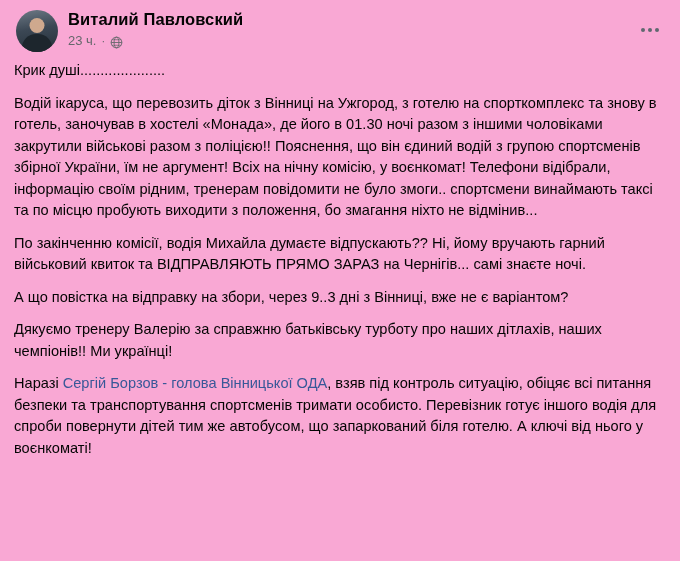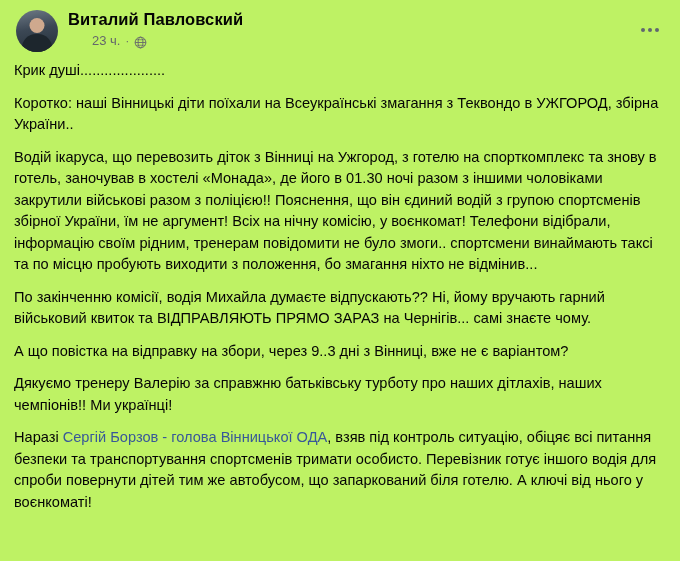--- a/index.html
+++ b/index.html
@@ -11,21 +11,21 @@
     width: 680px;
     height: 561px;
     background: #ffffff;
     font-family: "Liberation Sans", sans-serif;
     color: #050505;
     overflow: hidden;
   }
   .post {
     width: 680px;
     height: 561px;
-    background: #bef264;
+    background: #f9a8d4;
     padding: 0;
     position: relative;
   }
   .post-header {
     display: flex;
     align-items: flex-start;
     padding: 8px 12px 4px 16px;
     position: relative;
   }
   .avatar {
@@ -73,21 +73,20 @@
     font-weight: bold;
     color: #050505;
     line-height: 21px;
     letter-spacing: 0.1px;
   }
   .meta-row {
     display: flex;
     align-items: center;
     gap: 5px;
     margin-top: 3px;
-    margin-left: 24px;
   }
   .timestamp {
     font-size: 13px;
     color: #65676b;
     line-height: 16px;
   }
   .meta-dot {
     font-size: 11px;
     color: #65676b;
     line-height: 13px;
@@ -159,22 +158,21 @@
     </div>
     <div class="menu-button">
       <span></span>
         <span></span>
         <span></span>
     </div>
   </div>
 
   <div class="post-body">
     <p>Крик душі.....................</p>
-    <p>Коротко: наші Вінницькі діти поїхали на Всеукраїнські змагання з Теквондо в УЖГОРОД, збірна України..</p>
     <p>Водій ікаруса, що перевозить діток з Вінниці на Ужгород, з готелю на спорткомплекс та знову в готель, заночував в хостелі «Монада», де його в 01.30 ночі разом з іншими чоловіками закрутили військові разом з поліцією!! Пояснення, що він єдиний водій з групою спортсменів збірної України, їм не аргумент! Всіх на нічну комісію, у воєнкомат! Телефони відібрали, інформацію своїм рідним, тренерам повідомити не було змоги.. спортсмени винаймають таксі та по місцю пробують виходити з положення, бо змагання ніхто не відмінив...</p>
-    <p>По закінченню комісії, водія Михайла думаєте відпускають?? Ні, йому вручають гарний військовий квиток та ВІДПРАВЛЯЮТЬ ПРЯМО ЗАРАЗ на Чернігів... самі знаєте чому.</p>
+    <p>По закінченню комісії, водія Михайла думаєте відпускають?? Ні, йому вручають гарний військовий квиток та ВІДПРАВЛЯЮТЬ ПРЯМО ЗАРАЗ на Чернігів... самі знаєте ночі.</p>
     <p>А що повістка на відправку на збори, через 9..3 дні з Вінниці, вже не є варіантом?</p>
     <p>Дякуємо тренеру Валерію за справжню батьківську турботу про наших дітлахів, наших чемпіонів!! Ми українці!</p>
     <p><span>Наразі </span><span class="mention">Сергій Борзов - голова Вінницької ОДА</span><span>, взяв під контроль ситуацію, обіцяє всі питання безпеки та транспортування спортсменів тримати особисто. Перевізник готує іншого водія для спроби повернути дітей тим же автобусом, що запаркований біля готелю. А ключі від нього у воєнкоматі!</span></p>
 
   </div>
 
 </div>
 
 </body></html>

